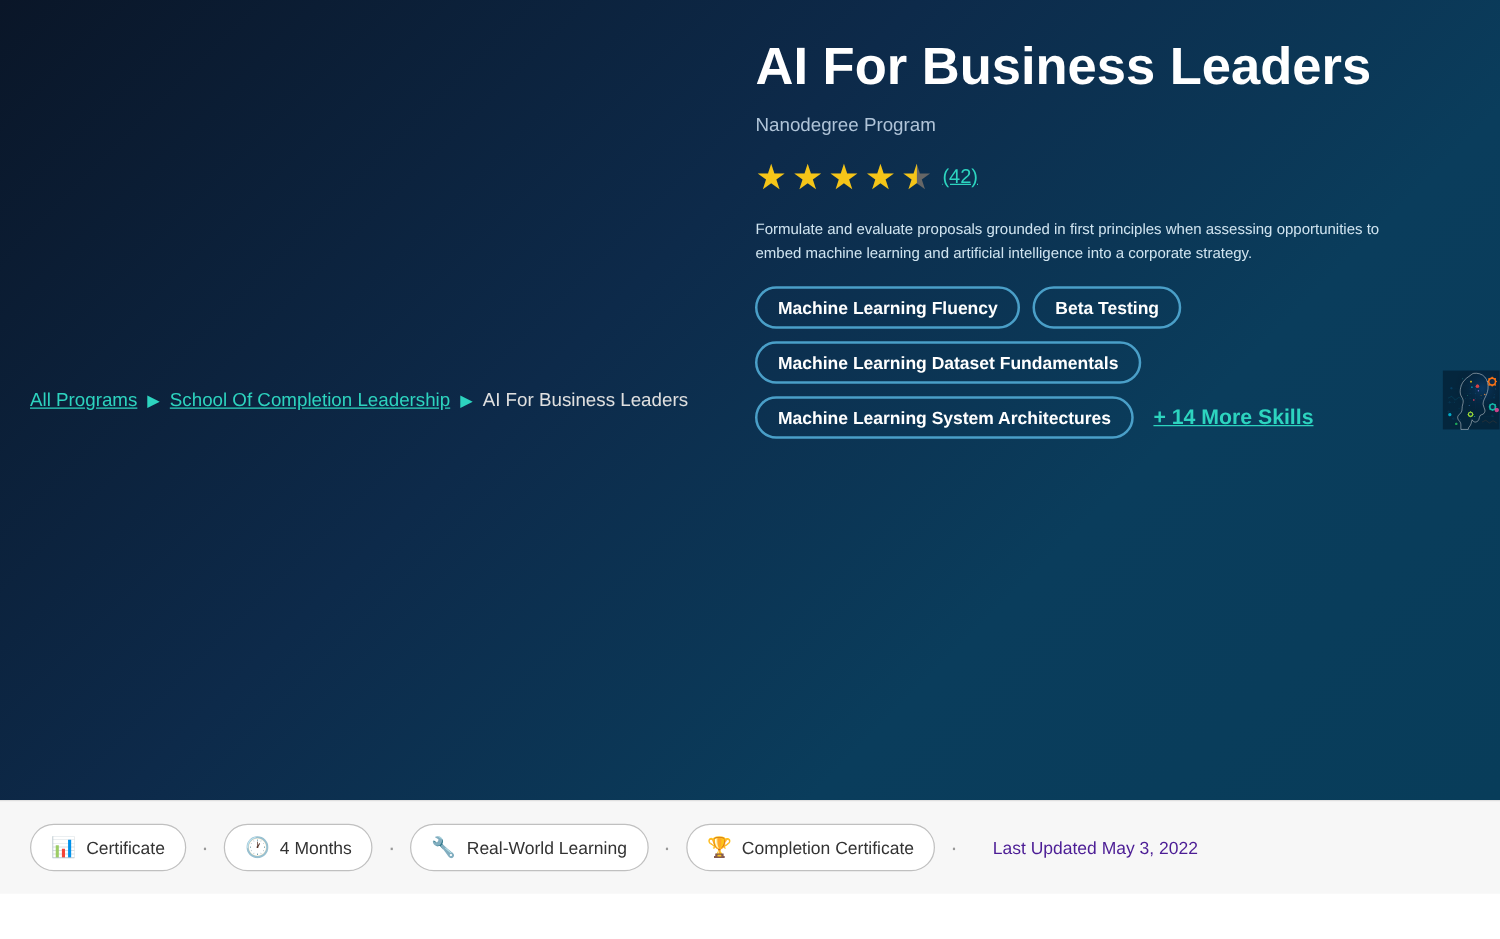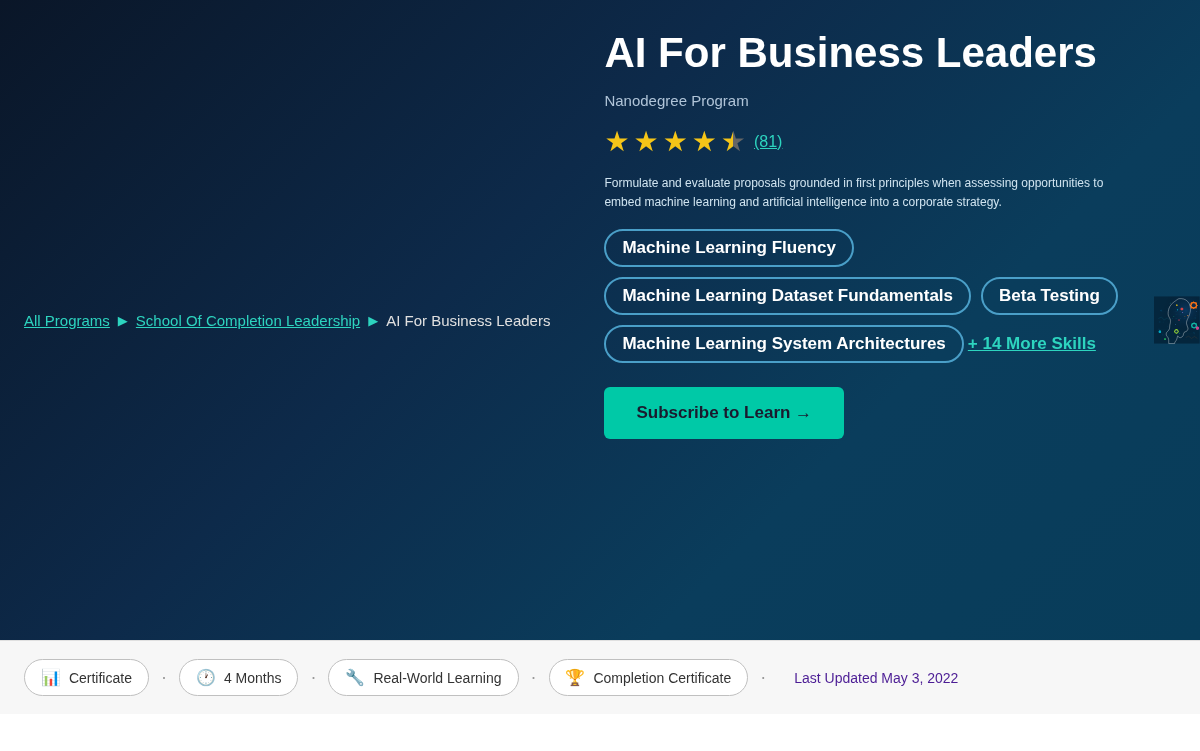--- a/index.html
+++ b/index.html
@@ -94,21 +94,21 @@
       display: flex;
       flex-wrap: wrap;
       gap: 10px;
     }
 
     .skill-tag {
       border: 2px solid #4a9fc8;
       border-radius: 20px;
       padding: 7px 16px;
       color: #ffffff;
-      font-size: 17px;
+      font-size: 14px;
       font-weight: 600;
       background: transparent;
       cursor: pointer;
     }
 
     .more-skills {
       color: #2dd4bf;
       font-size: 17px;
       font-weight: 700;
       text-decoration: underline;
@@ -205,36 +205,35 @@
     <div class="hero-left">
       <h1 class="hero-title">AI For Business Leaders</h1>
       <p class="hero-subtitle">Nanodegree Program</p>
 
       <div class="stars-row">
         <span class="star">★</span>
         <span class="star">★</span>
         <span class="star">★</span>
         <span class="star">★</span>
         <span class="star" style="background: linear-gradient(to right, #f5c518 50%, #666 50%); -webkit-background-clip: text; -webkit-text-fill-color: transparent; background-clip: text;">★</span>
-        <span class="star-count">(81)</span>
+        <span class="star-count">(42)</span>
       </div>
 
       <p class="hero-description">Formulate and evaluate proposals grounded in first principles when assessing opportunities to embed machine learning and artificial intelligence into a corporate strategy.</p>
 
       <div class="skills-section">
         <button class="skill-tag">Machine Learning Fluency</button>
+        <button class="skill-tag">Beta Testing</button>
         <button class="skill-tag" style="width: auto;">Machine Learning Dataset Fundamentals</button>
-        <button class="skill-tag">Beta Testing</button>
-        <div style="display:flex; align-items:center; gap:0; width:100%;">
+        <div style="display:flex; align-items:center; gap:12px; width:100%;">
           <button class="skill-tag">Machine Learning System Architectures</button>
           <span class="more-skills">+ 14 More Skills</span>
         </div>
       </div>
 
-      <button class="subscribe-btn">Subscribe to Learn →</button>
     </div>
 
     <div class="hero-right">
       <svg class="brain-svg-container" viewBox="0 0 620 640" xmlns="http://www.w3.org/2000/svg">
 
         <defs>
           <radialGradient id="bg1" cx="70%" cy="30%" r="50%">
             <stop offset="0%" stop-color="#0a3d6b" stop-opacity="0.8"></stop>
             <stop offset="100%" stop-color="#061525" stop-opacity="0"></stop>
           </radialGradient>

